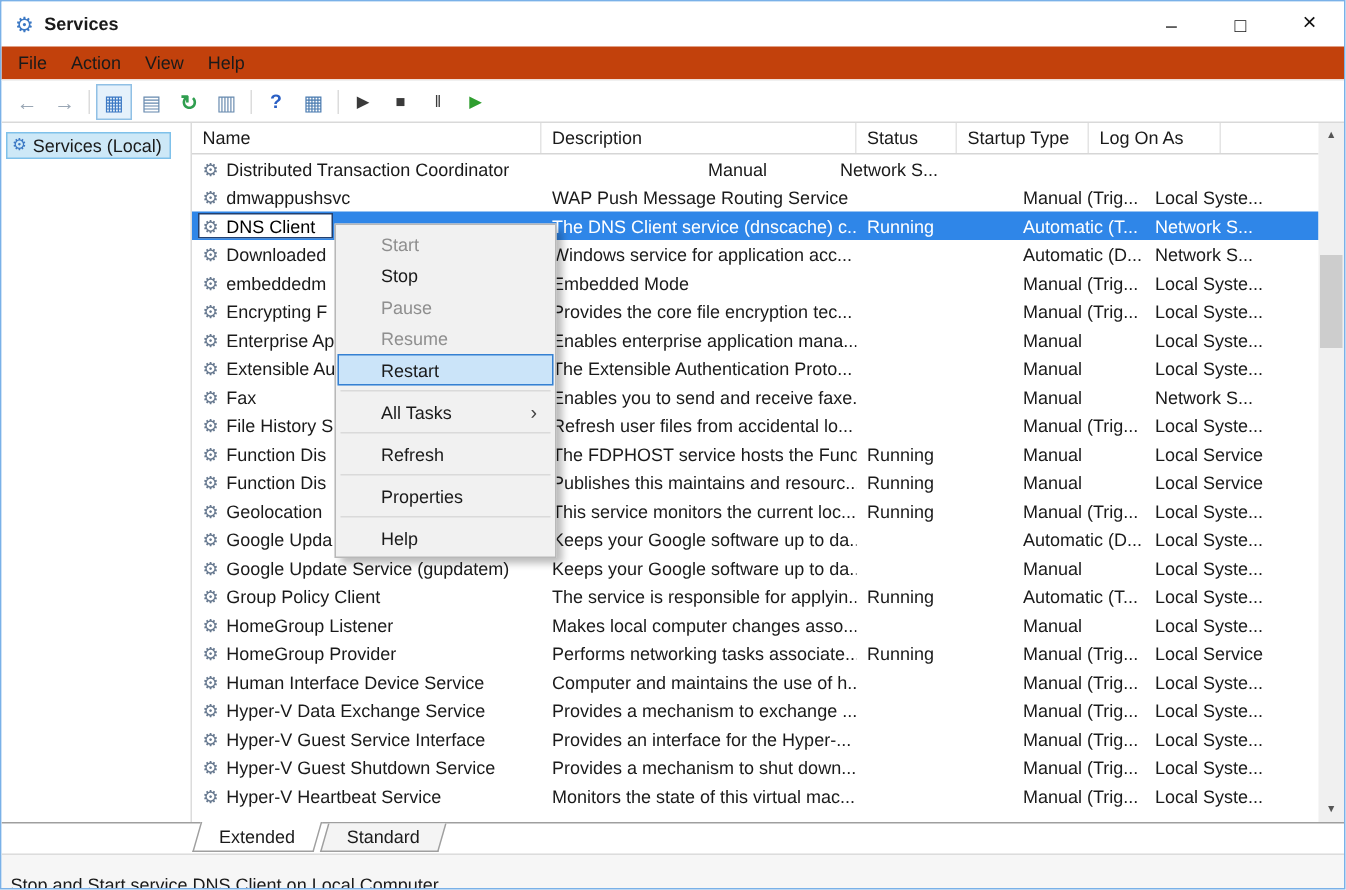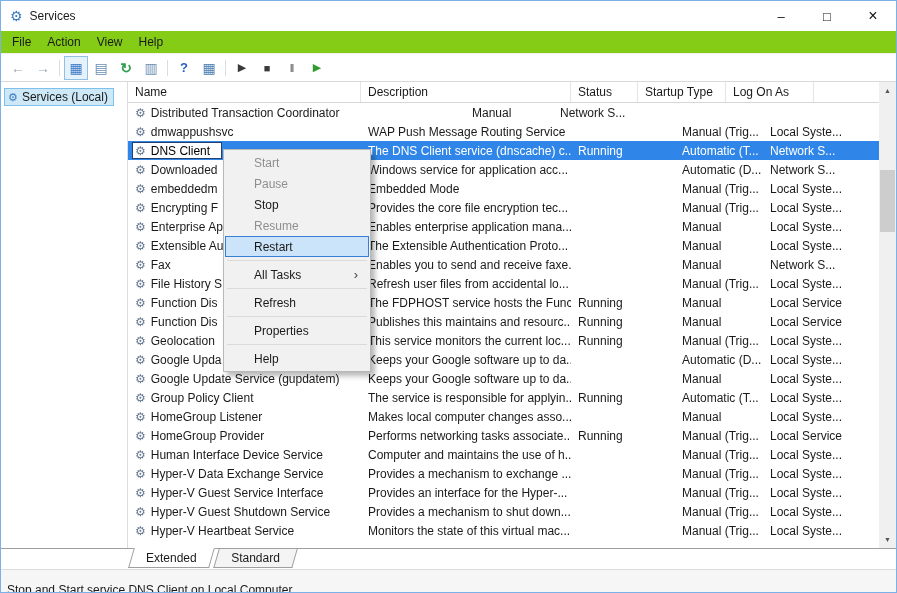--- a/index.html
+++ b/index.html
@@ -3,27 +3,27 @@
 <meta charset="utf-8">
 <style>
   * { box-sizing: border-box; margin: 0; padding: 0; }
   html, body { width: 897px; height: 593px; }
   body { font-family: "Liberation Sans", sans-serif; font-size: 12px; color: #1a1a1a; background: #fff; overflow: hidden; cursor: default; }
   .window { position: relative; width: 897px; height: 593px; border: 1px solid #7ab1e8; background: #fff; overflow: hidden; }
 
   
   .titlebar { height: 30px; display: flex; align-items: center; padding-left: 9px; background: #fff; }
   .app-icon { color: #3b78c4; font-size: 14px; margin-right: 7px; line-height: 1; }
-  .title-text { font-size: 12px; }
+  .title-text { font-size: 12px; font-weight: bold; }
   .win-controls { margin-left: auto; display: flex; height: 100%; }
   .win-btn { width: 46px; display: flex; align-items: center; justify-content: center; font-size: 13px; color: #111; }
   .win-btn.close { font-size: 16px; }
 
   
-  .menubar { height: 22px; display: flex; align-items: center; padding-left: 3px; background: #84cc16; }
+  .menubar { height: 22px; display: flex; align-items: center; padding-left: 3px; background: #c2410c; }
   .menu-top-item { padding: 2px 8px; }
 
   
   .toolbar { height: 29px; border-top: 1px solid #f0f0f0; border-bottom: 1px solid #d9d9d9; display: flex; align-items: center; padding-left: 5px; gap: 1px; background: #fff; }
   .tb-btn { width: 24px; height: 24px; display: flex; align-items: center; justify-content: center; font-size: 14px; border: 1px solid transparent; }
   .tb-btn.muted { color: #9aa7b5; }
   .tb-btn.pressed { background: #e5f1fb; border-color: #90c0e5; color: #3b78c4; }
   .tb-btn.doc { color: #6a8cb0; }
   .tb-btn.view { color: #4a7bb0; }
   .tb-btn.green { color: #2f9e4f; font-weight: bold; }
@@ -506,26 +506,26 @@
 
   <div class="statusbar">
     <span>Stop and Start service DNS Client on Local Computer</span>
   </div>
 
   <div class="context-menu">
     <div class="menu-item disabled">
         <span class="mi-label">Start</span>
         <span class="mi-arrow"></span>
       </div>
+      <div class="menu-item">
+        <span class="mi-label">Stop</span>
+        <span class="mi-arrow"></span>
+      </div>
       <div class="menu-item disabled">
         <span class="mi-label">Pause</span>
-        <span class="mi-arrow"></span>
-      </div>
-      <div class="menu-item">
-        <span class="mi-label">Stop</span>
         <span class="mi-arrow"></span>
       </div>
       <div class="menu-item disabled">
         <span class="mi-label">Resume</span>
         <span class="mi-arrow"></span>
       </div>
       <div class="menu-item highlighted">
         <span class="mi-label">Restart</span>
         <span class="mi-arrow"></span>
       </div>

